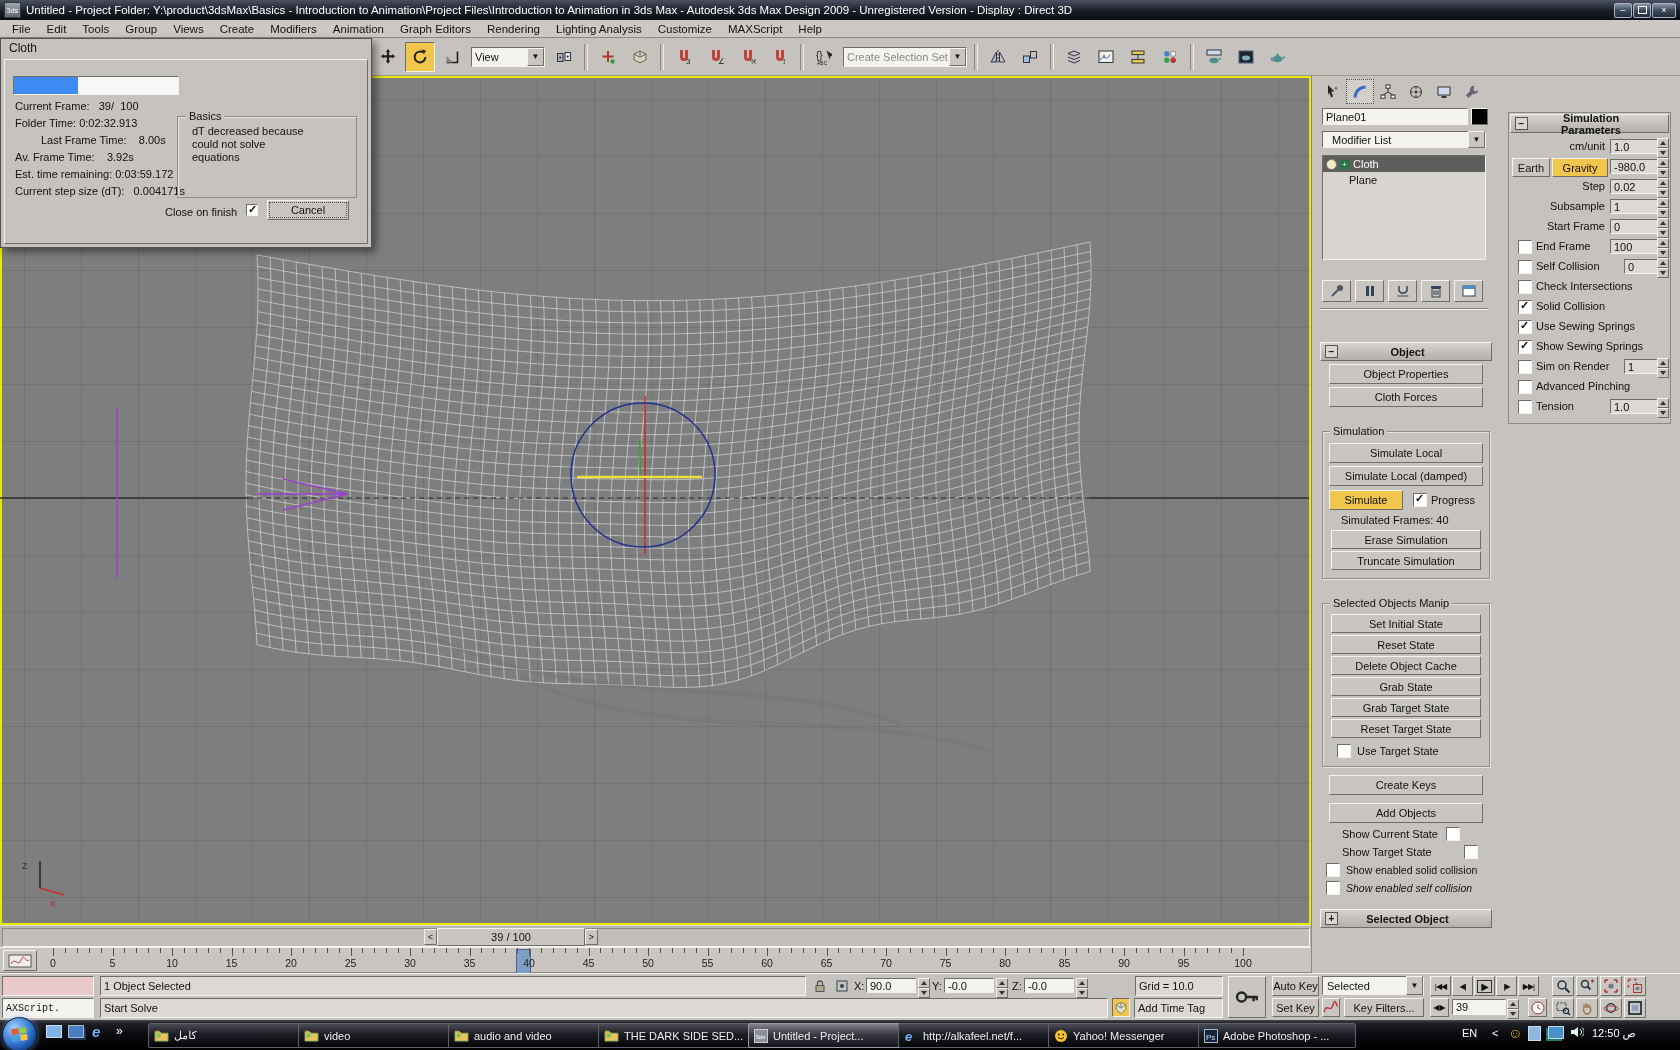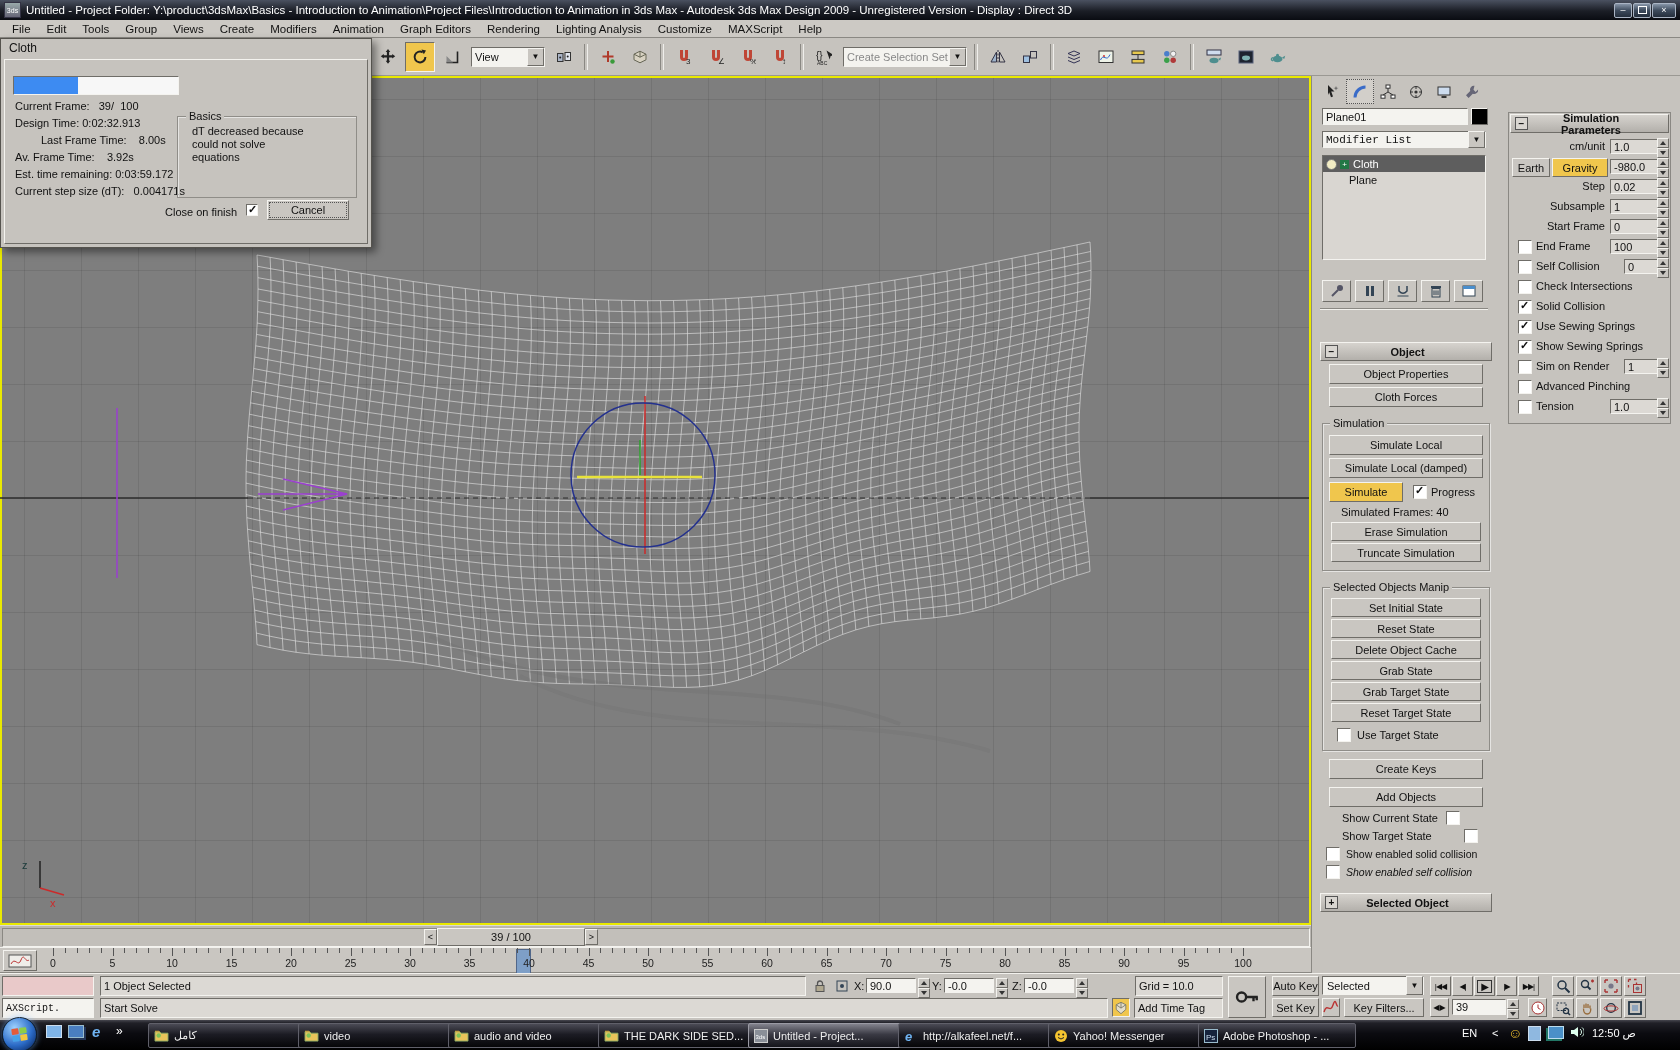--- a/index.html
+++ b/index.html
@@ -20,21 +20,21 @@
       border-color:#6f6d68 #f4f3ef #f4f3ef #6f6d68;position:relative;display:inline-block;}
   .cb.on::after{content:"\2713";position:absolute;left:1px;top:-2px;font-size:11px;font-weight:bold;color:#111;}
   .spin{width:12px;display:flex;flex-direction:column;flex:none;}
   .spin div{height:8px;border:1px solid;border-color:#f4f3ef #6f6d68 #6f6d68 #f4f3ef;background:#c9c6c1;position:relative;}
   .spin div::after{content:"";position:absolute;left:2px;border-left:3px solid transparent;border-right:3px solid transparent;}
   .spin .up::after{top:2px;border-bottom:4px solid #333;}
   .spin .dn::after{top:2px;border-top:4px solid #333;}
   .sep{width:2px;height:26px;border-left:1px solid #8a8883;border-right:1px solid #efeeeb;margin:0 4px;flex:none;}
   .icon{display:inline-flex;align-items:center;justify-content:center;flex:none;}
   .group{position:relative;border:1px solid #8f8d88;box-shadow:inset 1px 1px 0 rgba(255,255,255,.55),1px 1px 0 rgba(255,255,255,.55);
-         margin:16px 2px 6px 2px;padding:8px 4px 6px 4px;}
+         margin:24px 2px 6px 2px;padding:8px 4px 6px 4px;}
   .group>.legend{position:absolute;top:-7px;left:7px;background:#c6c3be;padding:0 3px;font-size:11px;}
   .rollhead{height:17px;background:linear-gradient(#d6d3ce,#b3b0ab);border:1px solid;
             border-color:#f4f3ef #6f6d68 #6f6d68 #f4f3ef;display:flex;align-items:center;
             font-weight:bold;font-size:11px;}
   .rollhead .pm{width:11px;height:11px;margin:0 4px;border:1px solid #555;background:#d9d6d1;
             display:flex;align-items:center;justify-content:center;font-weight:bold;font-size:10px;line-height:9px;}
   .rollhead .cap{flex:1;text-align:center;margin-right:18px;}
   
   #menubar{top:20px;left:0;width:1680px;height:18px;background:#ccc9c4;border-bottom:1px solid #8a8883;display:flex;align-items:center;padding-left:4px;}
   #menubar span{padding:1px 8px;font-size:11.5px;}
@@ -354,21 +354,21 @@
   </div>
 
   <div class="abs" id="clothdlg">
     <div class="title">Cloth</div>
     <div class="body">
       <div id="dlgprog">
           <div id="dlgprogfill" style="width: 39%;"></div>
         </div>
       <div id="dlgstats">
           <div class="statline" style="top: 40px;">Current Frame:   39/  100</div>
-          <div class="statline" style="top: 57px;">Design Time: 0:02:32.913</div>
+          <div class="statline" style="top: 57px;">Folder Time: 0:02:32.913</div>
           <div class="statline" style="top: 74px; margin-left: 26px;">Last Frame Time:    8.00s</div>
           <div class="statline" style="top: 91px;">Av. Frame Time:    3.92s</div>
           <div class="statline" style="top: 108px;">Est. time remaining: 0:03:59.172</div>
           <div class="statline" style="top: 125px;">Current step size (dT):   0.004171s</div>
         </div>
       <div id="msggroup">
         <span class="legend">Basics</span>
         <div class="mtxt" id="msglines">
             <div>dT decreased because</div>
             <div>could not solve</div>
@@ -431,21 +431,21 @@
               <path d="M10.5 1.8a4 4 0 0 0-4.3 5.3L2 11.3l2.6 2.6 4.2-4.2a4 4 0 0 0 5.3-4.3L11.6 7.9 9.5 5.8z" fill="#667"></path>
             </svg>
           </span>
         </span>
       </div>
     <div class="field whitefield abs" style="left:10px;top:32px;width:146px;height:17px;">
       <span>Plane01</span>
     </div>
     <div class="abs" style="left:159px;top:32px;width:17px;height:17px;background:#000;border:1px solid;border-color:#f4f3ef #6f6d68 #6f6d68 #f4f3ef;"></div>
     <div class="field whitefield abs" style="left:10px;top:55px;width:164px;height:17px;padding:0;">
-      <span style="flex:1;padding-left:3px;font-family:Liberation Mono, monospace;">Modifier List</span>
+      <span style="flex:1;padding-left:9px;">Modifier List</span>
       <span class="btn" style="width:15px;height:15px;font-size:8px;">▼</span>
     </div>
     <div class="sunken abs" id="stackbox">
         <div class="stackrow sel">
           <span class="bulb"></span>
           <span class="plusbox">+</span>
           <span>Cloth</span>
         </div>
         <div class="stackrow" style="padding-left: 26px;">
           <span>Plane</span>

